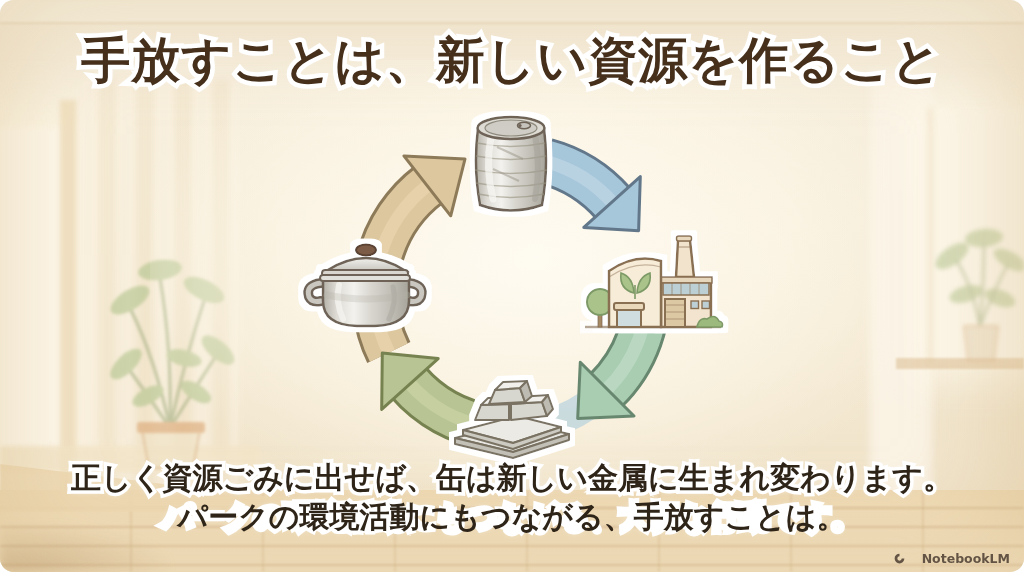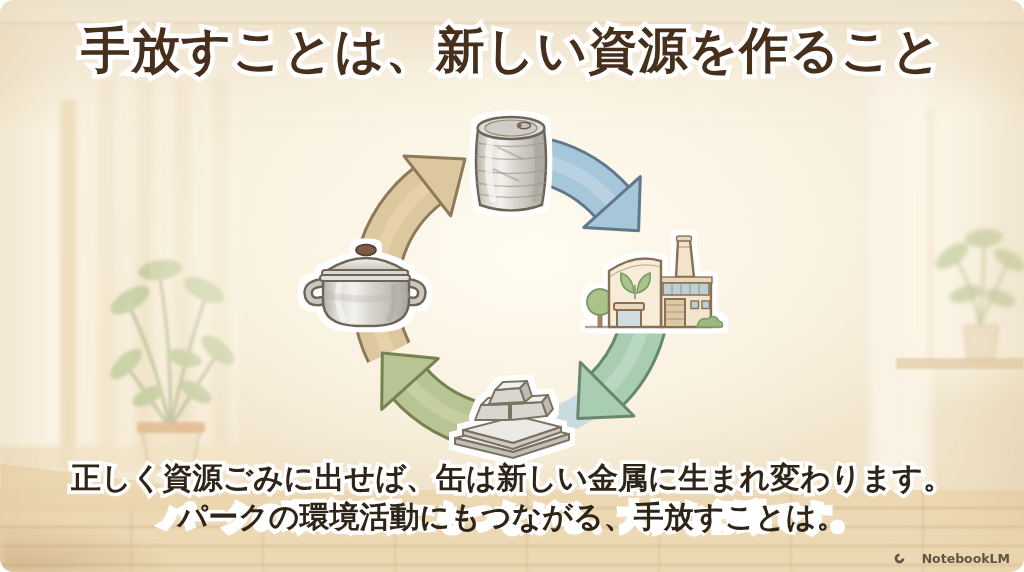--- a/index.html
+++ b/index.html
@@ -33,21 +33,21 @@
   .vignette{inset:0;box-shadow:inset 0 0 90px 26px rgba(213,184,138,.4);pointer-events:none;}
   .plant-left-svg{left:100px;top:238px;width:140px;height:235px;opacity:.62;filter:blur(1.5px);}
   .plant-right-svg{right:0;top:214px;width:92px;height:152px;opacity:.55;filter:blur(2px);}
   
   .diagram{position:absolute;left:0;top:0;width:1024px;height:572px;}
   
   .ot{position:relative;z-index:6;margin:0;text-align:center;font-weight:800;}
   .ot::before{content:attr(data-outline);position:absolute;left:0;top:0;width:100%;
     color:#ffffff;-webkit-text-stroke:9px #ffffff;paint-order:stroke fill;z-index:-1;
     text-shadow:0 0 7px rgba(255,255,255,.95),0 0 3px #ffffff;}
-  .title{position:absolute;top:18px;left:0;width:100%;font-size:49px;letter-spacing:1px;color:#46301c;}
+  .title{position:absolute;top:28px;left:0;width:100%;font-size:49px;letter-spacing:1px;color:#46301c;}
   .desc{position:absolute;top:458px;left:0;width:100%;color:#2e2418;}
   .desc p{font-size:30px;line-height:39px;}
   .desc .ot::before{-webkit-text-stroke:7px #ffffff;}
   
   .watermark{position:absolute;right:14px;bottom:6px;display:flex;align-items:center;gap:16px;
     color:#554639;font-size:12.5px;font-weight:700;opacity:.9;z-index:7;}
 </style>
 </head>
 <body>
 

